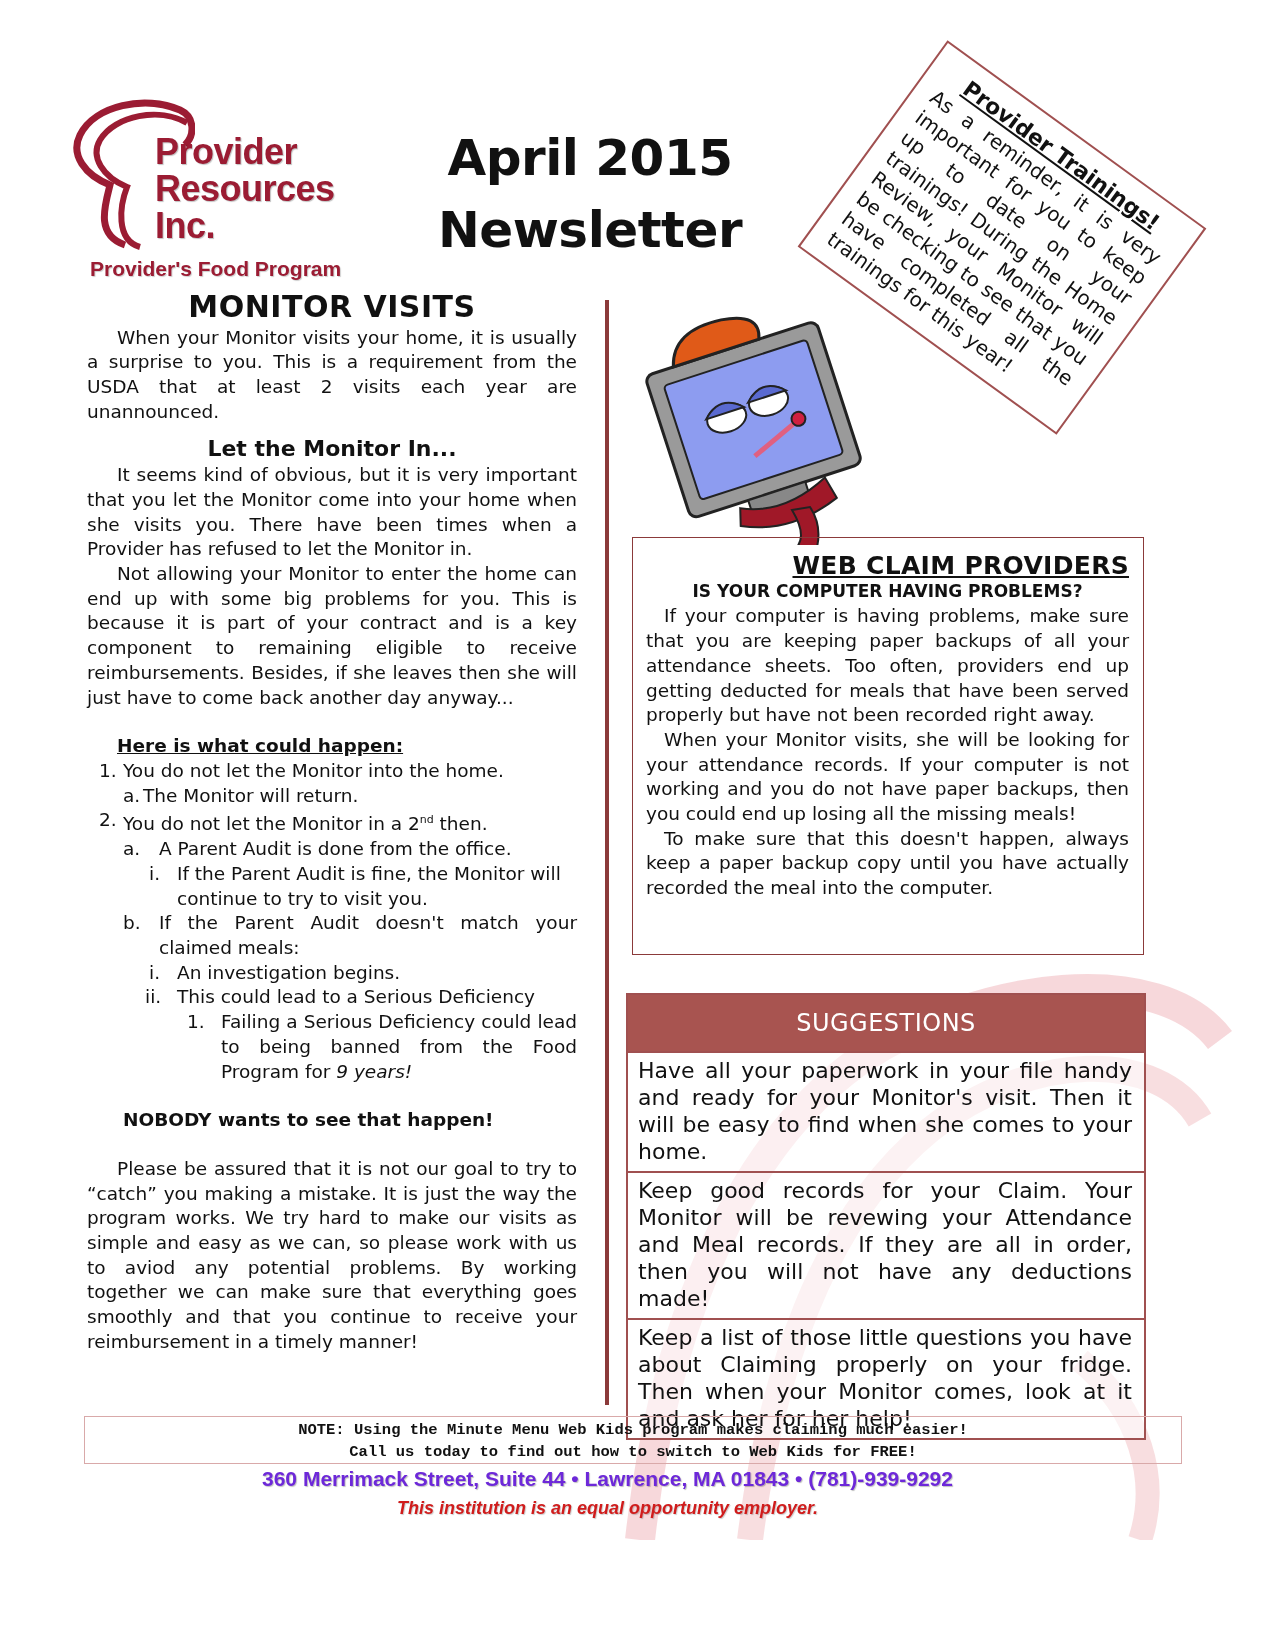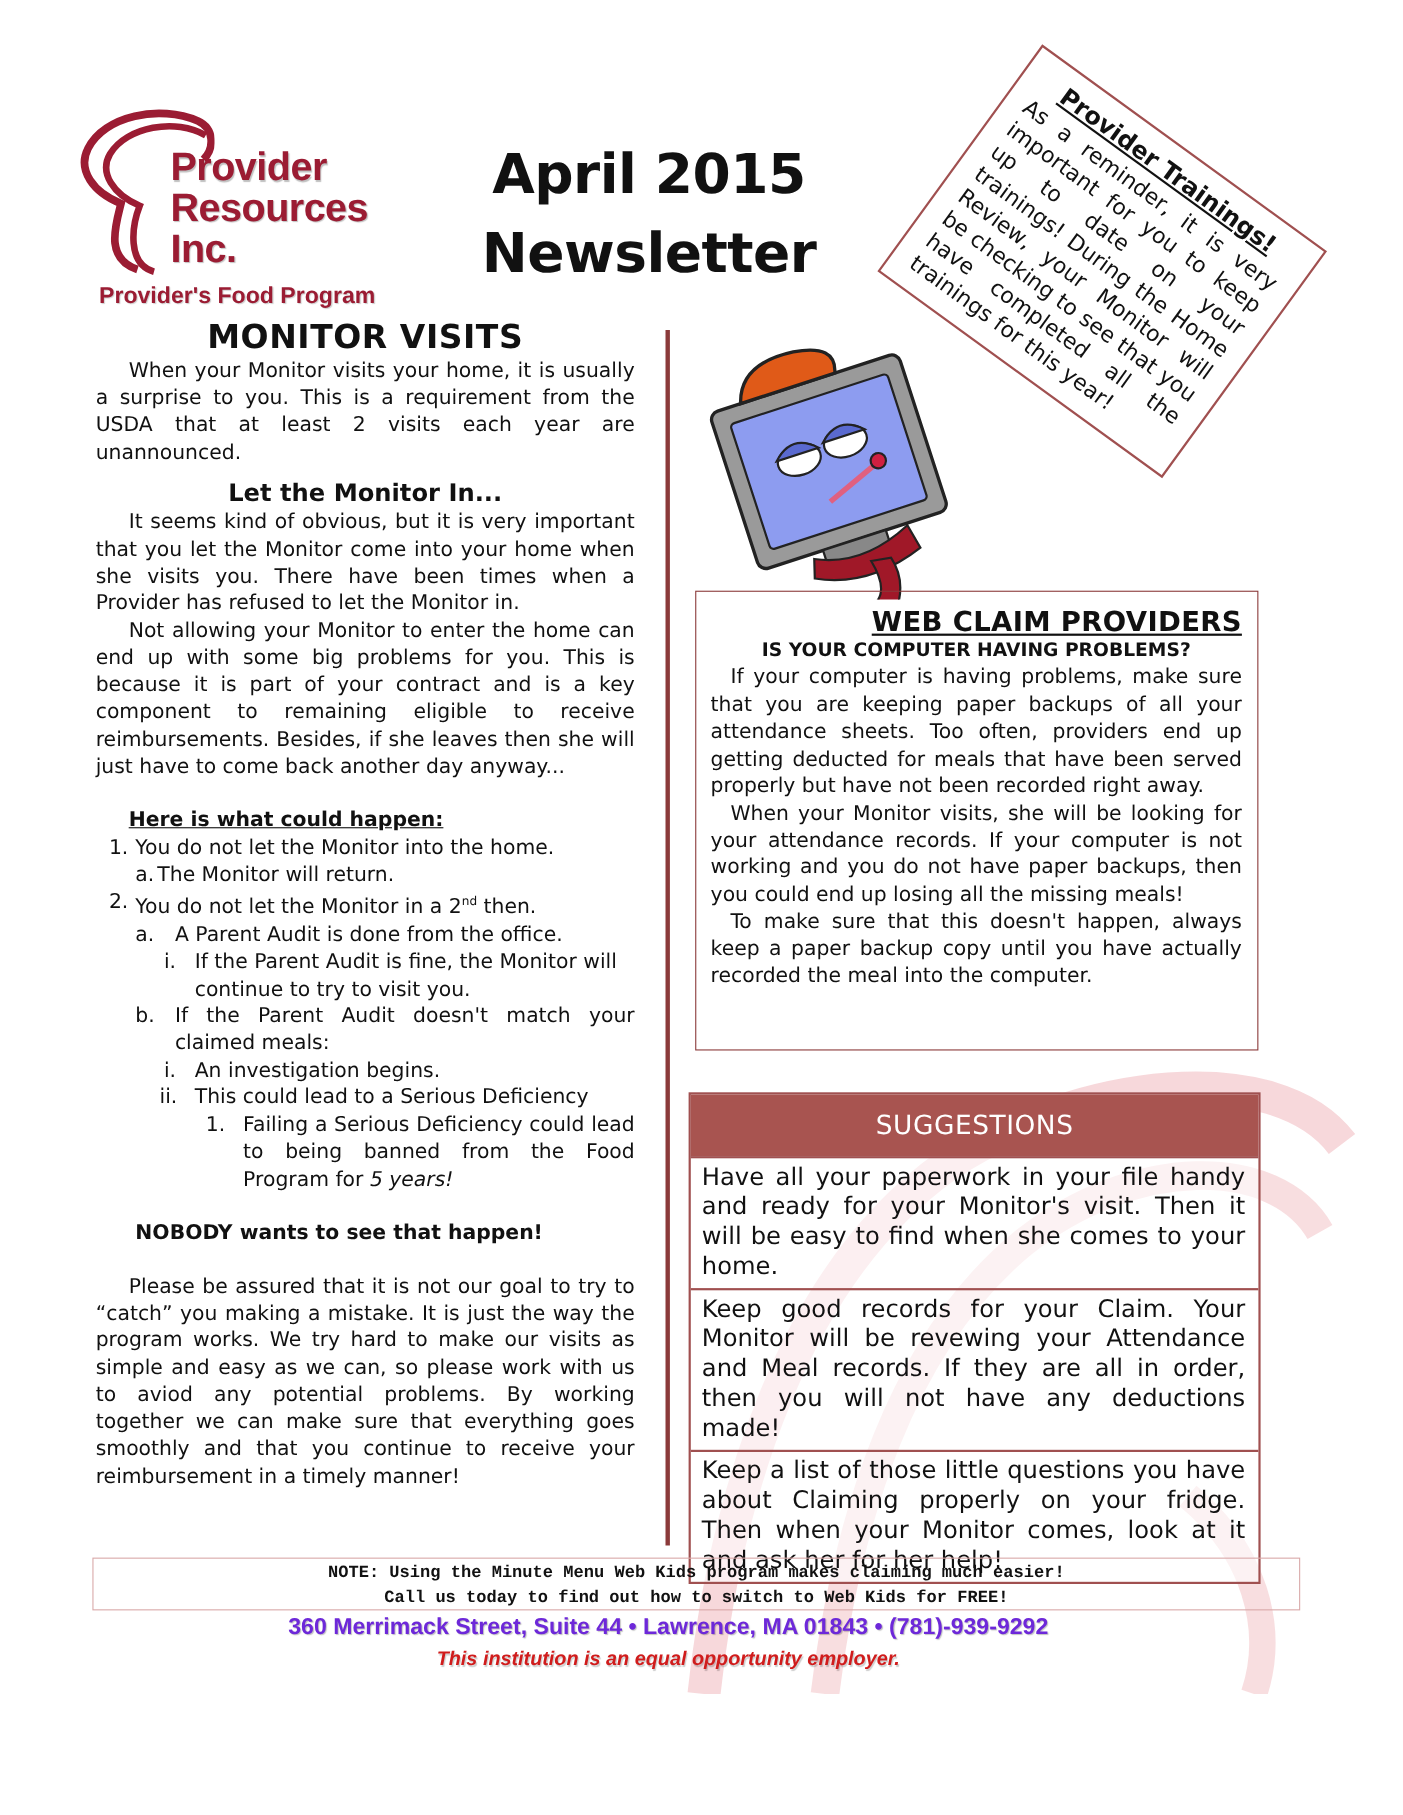--- a/index.html
+++ b/index.html
@@ -140,21 +140,21 @@
     <div class="li" style="padding-left:90px;">
       <span class="n" style="left:62px;">i.</span>
       <span>An investigation begins.</span>
     </div>
     <div class="li" style="padding-left:90px;">
       <span class="n" style="left:58px;">ii.</span>
       <span>This could lead to a Serious Deficiency</span>
     </div>
     <div class="li" style="padding-left:134px; text-align:justify;">
       <span class="n" style="left:100px;">1.</span>
-      <span>Failing a Serious Deficiency could lead to being banned from the Food Program for </span><em>5 years!</em>
+      <span>Failing a Serious Deficiency could lead to being banned from the Food Program for </span><em>9 years!</em>
     </div>
   </div>
 
   <div class="nobody">NOBODY wants to see that happen!</div>
   <p class="j">Please be assured that it is not our goal to try to “catch” you making a mistake. It is just the way the program works. We try hard to make our visits as simple and easy as we can, so please work with us to aviod any potential problems. By working together we can make sure that everything goes smoothly and that you continue to receive your reimbursement in a timely manner!</p>
 </div>
 
 <div class="webclaim">
   <h2>WEB CLAIM PROVIDERS</h2>
   <h4>IS YOUR COMPUTER HAVING PROBLEMS?</h4>

